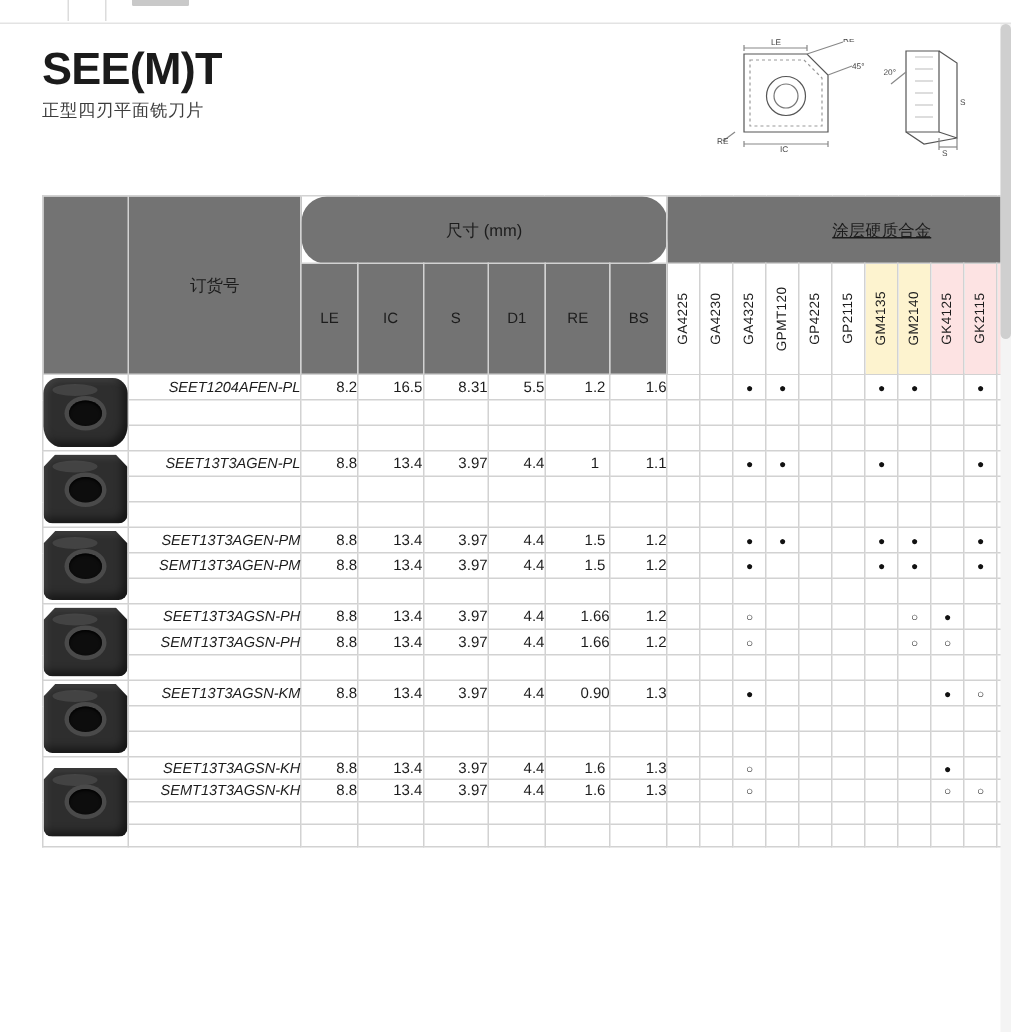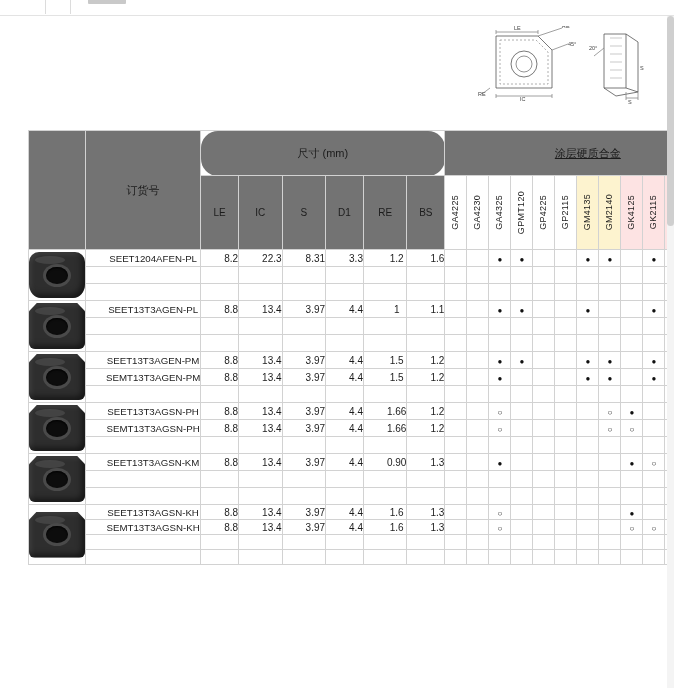--- a/index.html
+++ b/index.html
@@ -129,24 +129,25 @@
     height: 15px;
     font-size: 10px;
   }
   td.img-cell {
     width: 66px;
     background: #fff;
     padding: 0;
     vertical-align: middle;
   }
   td.order {
-    text-align: center;
+    text-align: right;
     padding-left: 20px;
     white-space: nowrap;
     font-size: 9.7px;
+    font-style: italic;
   }
   td.num { width: 26px; padding-left: 23px; }
   td.dot { width: 21px; }
   .filled::after {
     content: "\25CF";
     font-size: 8px;
     color: #111;
   }
   .open::after {
     content: "\25CB";
@@ -205,20 +206,24 @@
 </head>
 <body>
 
 <div id="page">
 
   <div class="topbar">
     <div class="cellA"></div>
     <div class="cellB"></div>
   </div>
 
+  <div class="title-wrap">
+    <div class="title-main">SEE(M)T</div>
+    <div class="title-sub">正型四刃平面铣刀片</div>
+  </div>
 
   <div class="draw-wrap">
     <svg width="180" height="82" viewBox="0 0 180 82">
       <g stroke="#555" fill="none" stroke-width="0.8">
 
         <path d="M20 10 L62 10 L76 24 L76 62 L20 62 Z"></path>
         <path d="M24 14 L60 14 L72 26 L72 58 L24 58 Z" stroke="#999" stroke-dasharray="2,2"></path>
         <circle cx="48" cy="38" r="13" stroke="#555"></circle>
         <circle cx="48" cy="38" r="8" stroke="#777"></circle>
 
@@ -321,23 +326,23 @@
           <td class="img-cell" rowspan="3">
             <div class="insert">
               <div class="body">
                 <div class="sheen"></div>
               </div>
               <div class="hole"></div>
             </div>
           </td>
           <td class="order">SEET1204AFEN-PL</td>
           <td class="num">8.2</td>
-          <td class="num">22.3</td>
+          <td class="num">16.5</td>
           <td class="num">8.31</td>
-          <td class="num">3.3</td>
+          <td class="num">5.5</td>
           <td class="num">1.2</td>
           <td class="num">1.6</td>
           <td class="dot"></td>
           <td class="dot"></td>
           <td class="dot filled"></td>
           <td class="dot filled"></td>
           <td class="dot"></td>
           <td class="dot"></td>
           <td class="dot filled"></td>
           <td class="dot filled"></td>

